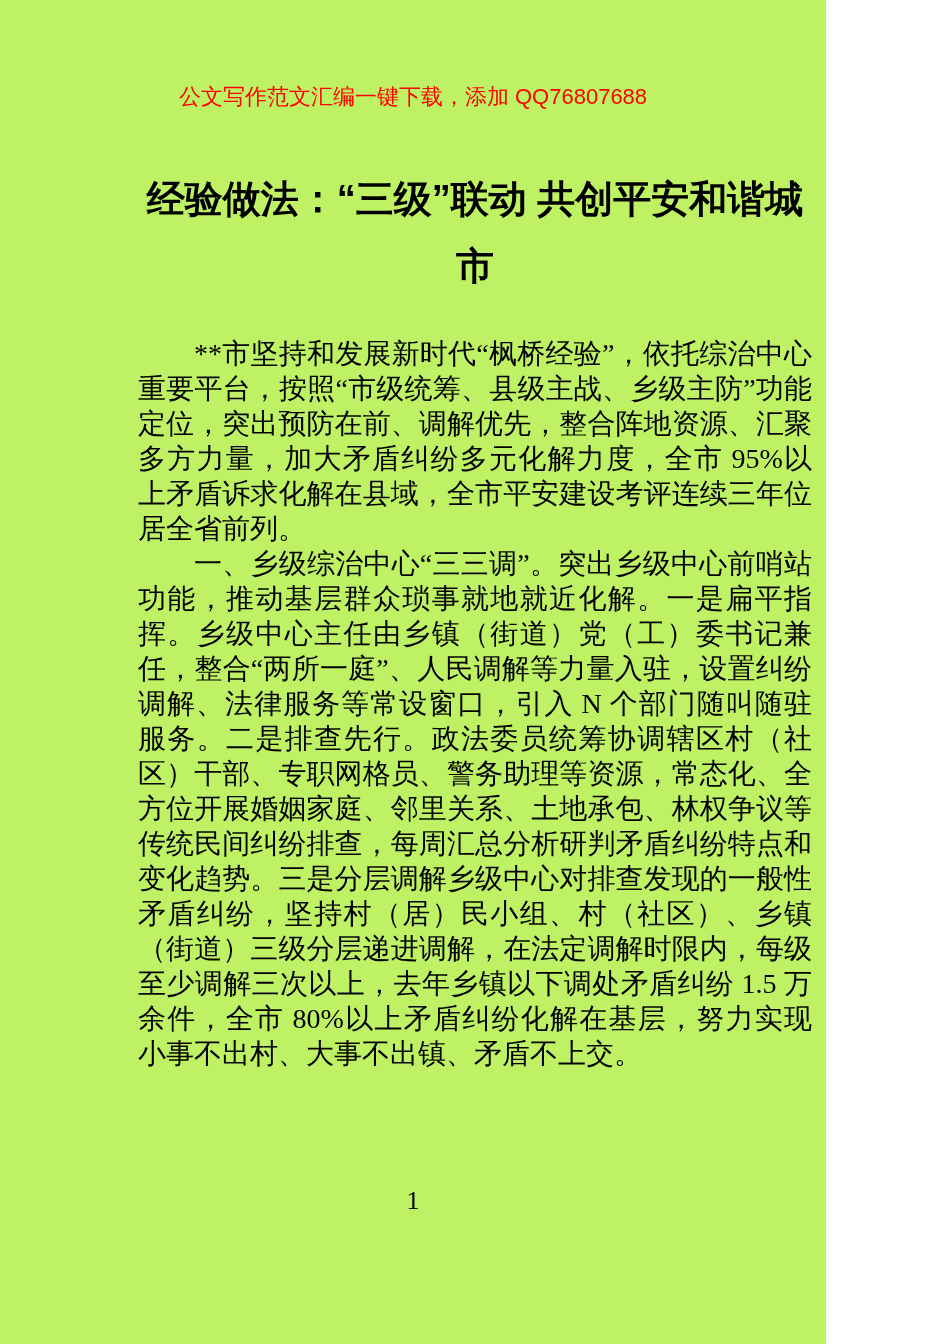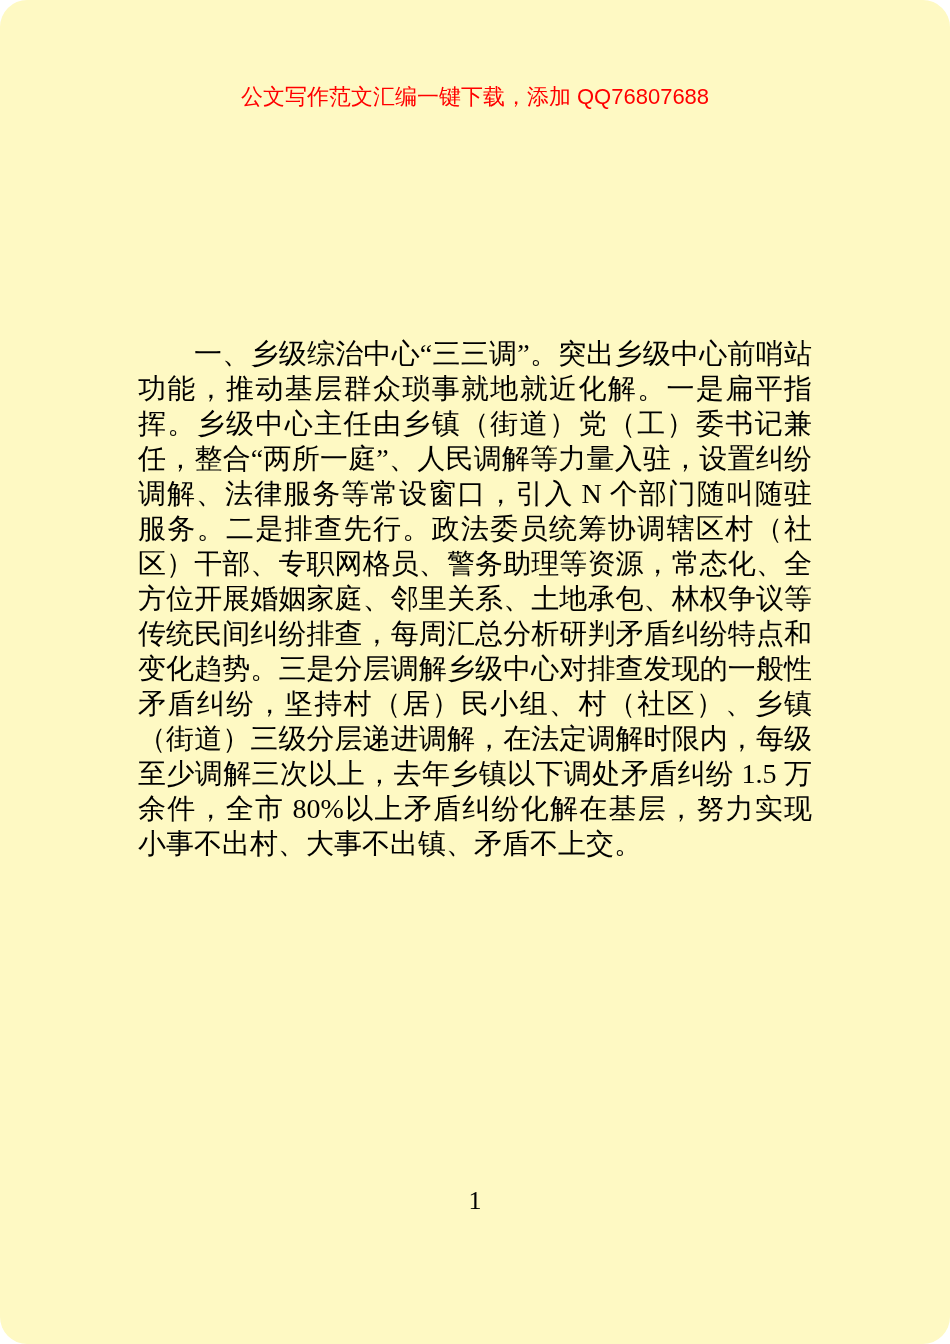--- a/index.html
+++ b/index.html
@@ -1,24 +1,23 @@
 <!DOCTYPE html>
 <html><head>
 <meta charset="utf-8">
 <style>
   html, body { margin: 0; padding: 0; background: #ffffff; }
   .page {
     position: relative;
-    width: 950px;
+    width: 826px;
     height: 1344px;
-    background: #fef9c3;
+    background: #bef264;
     overflow: hidden;
     font-family: "Liberation Serif", serif;
     color: #000000;
-    border-radius: 27px;
   }
   .promo {
     position: absolute;
     top: 83px;
     left: 0;
     width: 100%;
     text-align: center;
     font-size: 22px;
     line-height: 27px;
     color: #ff0000;
@@ -61,20 +60,22 @@
     font-family: "Liberation Serif", serif;
   }
 </style>
 </head>
 <body>
 
 <div class="page">
 
   <div class="promo">公文写作范文汇编一键下载，添加 QQ76807688</div>
 
+  <h1 class="title">经验做法：“三级”联动 共创平安和谐城市</h1>
 
   <div class="body">
+    <p>**市坚持和发展新时代“枫桥经验”，依托综治中心重要平台，按照“市级统筹、县级主战、乡级主防”功能定位，突出预防在前、调解优先，整合阵地资源、汇聚多方力量，加大矛盾纠纷多元化解力度，全市 95%以上矛盾诉求化解在县域，全市平安建设考评连续三年位居全省前列。</p>
     <p>一、乡级综治中心“三三调”。突出乡级中心前哨站功能，推动基层群众琐事就地就近化解。一是扁平指挥。乡级中心主任由乡镇（街道）党（工）委书记兼任，整合“两所一庭”、人民调解等力量入驻，设置纠纷调解、法律服务等常设窗口，引入 N 个部门随叫随驻服务。二是排查先行。政法委员统筹协调辖区村（社区）干部、专职网格员、警务助理等资源，常态化、全方位开展婚姻家庭、邻里关系、土地承包、林权争议等传统民间纠纷排查，每周汇总分析研判矛盾纠纷特点和变化趋势。三是分层调解乡级中心对排查发现的一般性矛盾纠纷，坚持村（居）民小组、村（社区）、乡镇（街道）三级分层递进调解，在法定调解时限内，每级至少调解三次以上，去年乡镇以下调处矛盾纠纷 1.5 万余件，全市 80%以上矛盾纠纷化解在基层，努力实现小事不出村、大事不出镇、矛盾不上交。</p>
   </div>
 
   <div class="pagenum">1</div>
 
 </div>
 
 </body></html>

